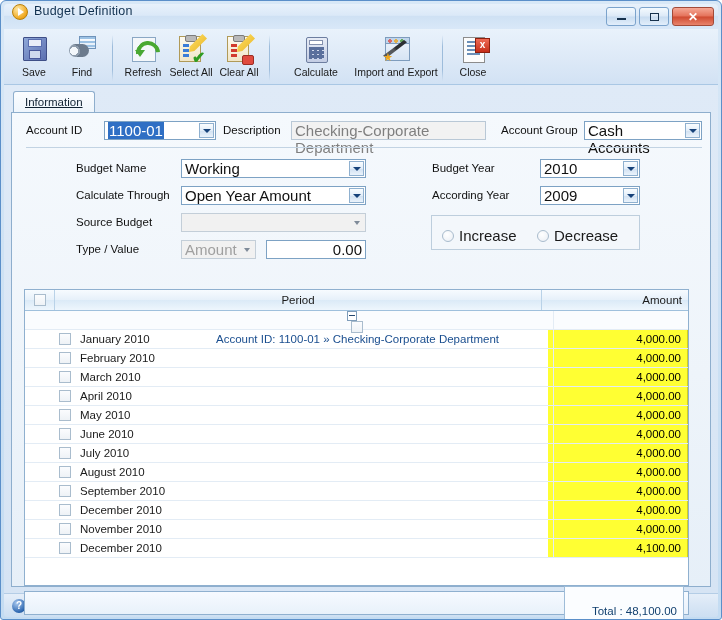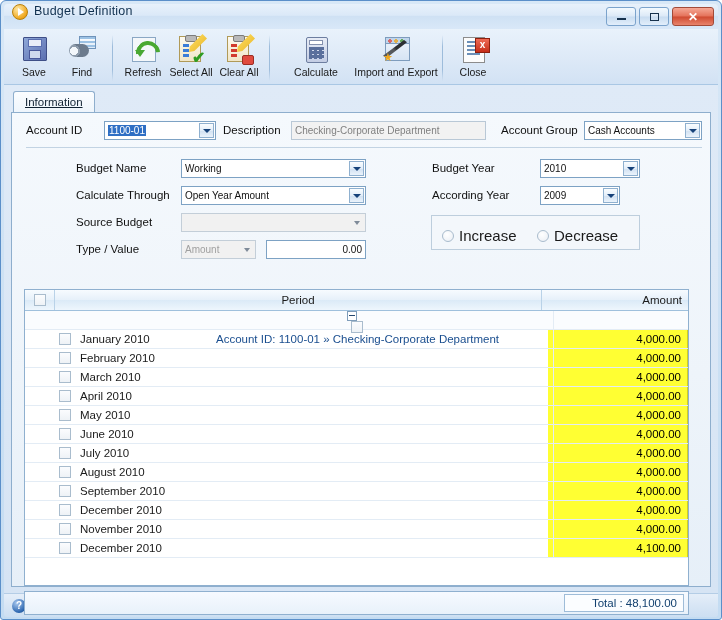--- a/index.html
+++ b/index.html
@@ -203,24 +203,24 @@
     position: relative;
   }
 
   
   .lbl-r { font-size: 11.5px; color: #111; }
   .field {
     box-sizing: border-box;
     height: 19px;
     border: 1px solid #7da2c4;
     background: #fff;
-    font-size: 10px;
+    font-size: 15px;
     color: #111;
     display: flex;
-    align-items: center;
+    align-items: flex-start;
     padding: 0 3px;
     position: relative;
   }
   .field.ro { background: #f2f2f2; color: #7f7f7f; border-color: #b9c8d6; }
   .field.disabled { background: #f1f1f1; color: #a0a0a0; border-color: #c3ced8; }
   .combo { padding-right: 18px; }
   .arrow {
     position: absolute; right: 1px; top: 1px;
     width: 15px; height: 15px;
     background: linear-gradient(to bottom,#fafdff,#e3eef9 50%,#d0e0f1 51%,#eaf3fc);
@@ -345,21 +345,21 @@
     border: 1px solid #8fb0cf;
     background: linear-gradient(to bottom,#f6faff,#e8f1fa);
     display:flex; align-items:center; justify-content:flex-end;
     padding-right: 4px;
   }
   .total-val {
     border: 1px solid #9ebcd8;
     background: #fbfdff;
     font-size: 11.5px;
     color: #12406f;
-    padding: 2px 6px 2px 10px;
+    padding: 18px 6px 2px 10px;
     min-width: 120px;
     text-align: right;
     box-sizing: border-box;
   }
 
   
   .statusbar {
     height: 23px;
     background: linear-gradient(to bottom, #e5eef9 0%, #d8e6f5 50%, #cddff2 100%);
     border-top: 1px solid #b4cde6;
@@ -535,21 +535,21 @@
         <span>0.00</span>
       </div>
 
       <div style="position:absolute;left:420px;top:49px;" class="lbl-r">Budget Year</div>
       <div class="field combo" style="position:absolute;left:528px;top:46px;width:100px;">
         <span>2010</span>
         <span class="arrow"></span>
       </div>
 
       <div style="position:absolute;left:420px;top:76px;" class="lbl-r">According Year</div>
-      <div class="field combo" style="position:absolute;left:528px;top:73px;width:80px;">
+      <div class="field combo" style="position:absolute;left:528px;top:73px;width:100px;">
         <span>2009</span>
         <span class="arrow"></span>
       </div>
 
       <div class="radio-box" style="left:419px;top:102px;width:209px;height:35px;">
         <div class="radio" style="position:absolute;left:10px;top:11px;">
           <span class="dot"></span>
           <span>Increase</span>
         </div>
         <div class="radio" style="position:absolute;left:105px;top:11px;">

